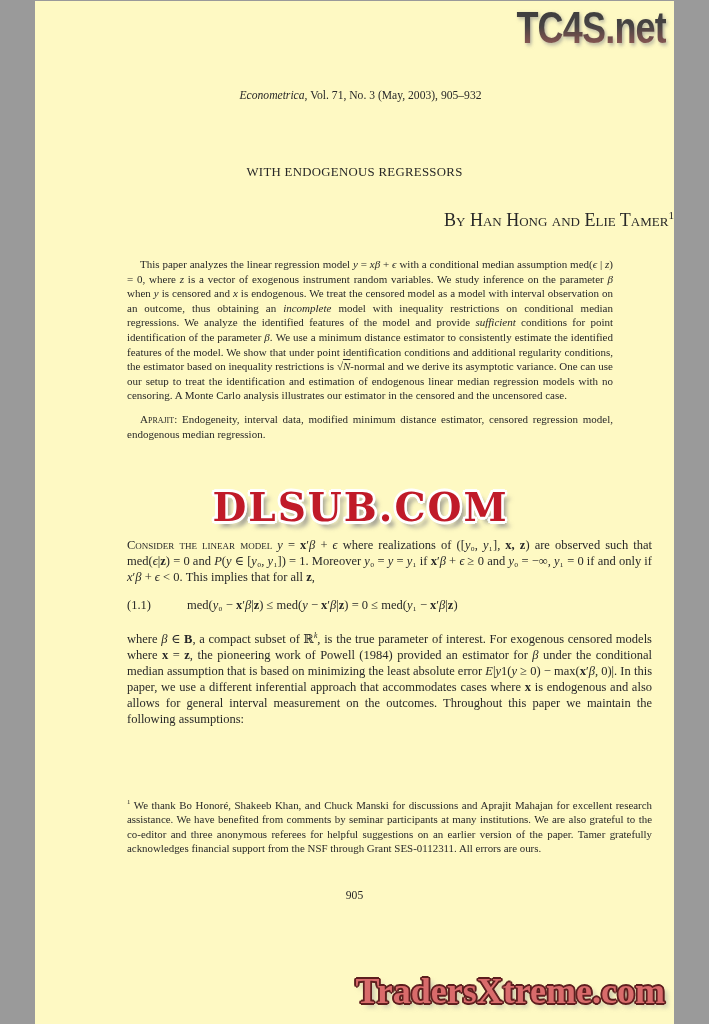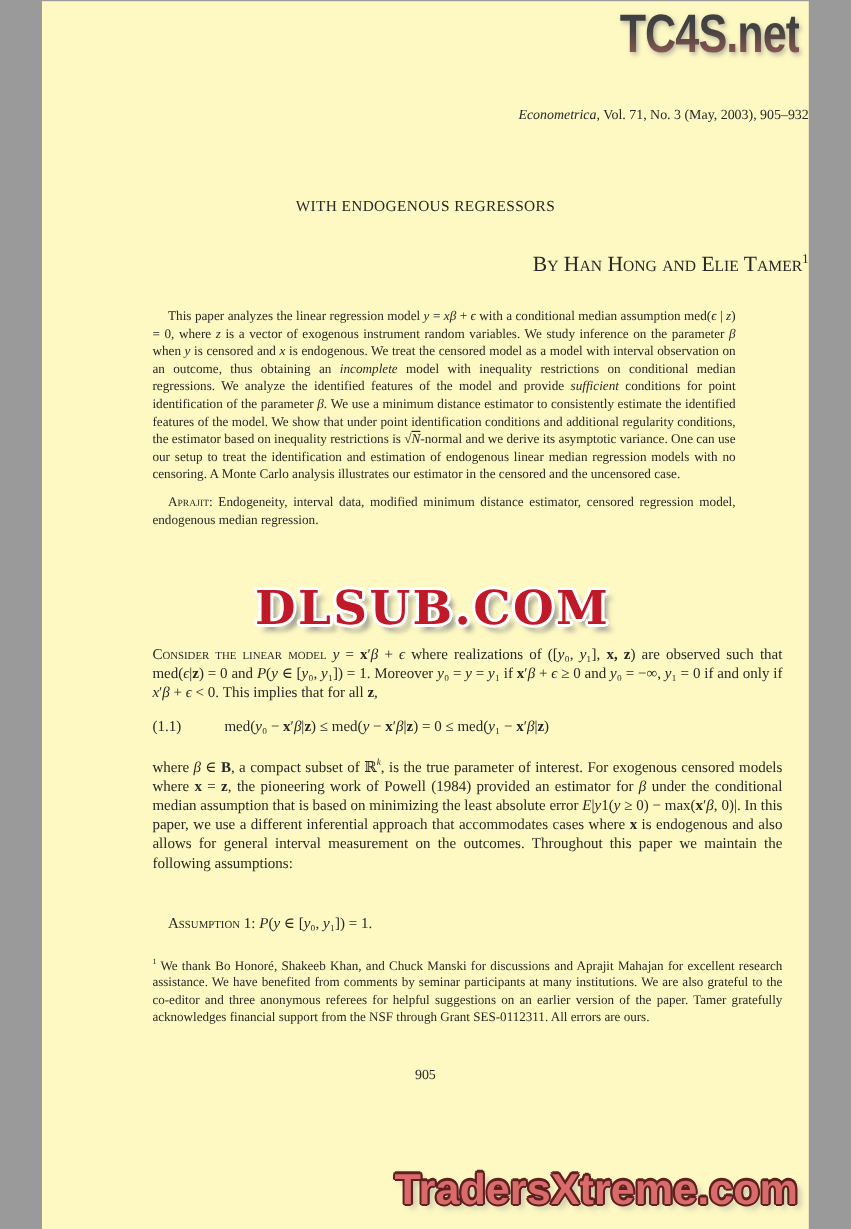--- a/index.html
+++ b/index.html
@@ -37,31 +37,31 @@
     font-weight:bold;font-size:39px;line-height:44px;letter-spacing:2px;
     color:#c01a28;
     text-shadow:
       -2px -2px 0 #fff, 2px -2px 0 #fff, -2px 2px 0 #fff, 2px 2px 0 #fff,
       -2.6px 0 0 #fff, 2.6px 0 0 #fff, 0 -2.6px 0 #fff, 0 2.6px 0 #fff,
       5px 6px 4px rgba(135,135,135,0.75);
     padding-left: 12px;
   }
   .wm-bottom{
     position:absolute;top:969px;right:9px;
-    font-family:Liberation Sans, sans-serif;
+    font-family:Liberation Serif, serif;
     font-weight:bold;font-size:36px;line-height:42px;letter-spacing:0;
     color:#d96b6b;
     text-shadow:
       1.8px 0 0 #5e1f1f, -1.8px 0 0 #5e1f1f, 0 1.8px 0 #5e1f1f, 0 -1.8px 0 #5e1f1f,
       1.4px 1.4px 0 #5e1f1f, -1.4px 1.4px 0 #5e1f1f, 1.4px -1.4px 0 #5e1f1f, -1.4px -1.4px 0 #5e1f1f,
       4px 4px 5px rgba(150,150,150,0.6);
   }
 
   
-  .journal-line{position:absolute;top:88px;left:12px;right:0;text-align:right;font-size:11.6px;}
+  .journal-line{position:absolute;top:88px;left:12px;right:0;text-align:center;font-size:11.6px;}
   .section-heading{position:absolute;top:135px;left:0;right:0;text-align:center;font-size:12.2px;letter-spacing:0.4px;}
   .paper-title{position:absolute;top:163px;left:0;right:0;text-align:center;font-size:12.8px;line-height:16px;letter-spacing:0.3px;}
   .byline{position:absolute;top:209px;left:0;right:0;text-align:right;font-size:18px;}
 
   
   .abstract{position:absolute;left:92px;top:256px;width:486px;font-size:11px;line-height:14.6px;text-align:justify;}
   .abstract-par{margin:0;text-indent:13px;}
   .keywords-par{margin:9px 0 0 0;text-indent:13px;}
 
   
@@ -101,21 +101,20 @@
   <div class="wm-center">DLSUB.COM</div>
 
   <p class="body-par par-1"><span class="seg-sc">Consider the linear model </span><span class="seg-i">y</span><span class="seg-n"> = </span><span class="seg-b">x</span><span class="seg-n">′</span><span class="seg-i">β</span><span class="seg-n"> + </span><span class="seg-i">ϵ</span><span class="seg-n"> where realizations of ([</span><span class="seg-i">y</span><span class="seg-n">₀</span><span class="seg-n">, </span><span class="seg-i">y</span><span class="seg-n">₁</span><span class="seg-n">], </span><span class="seg-b">x, z</span><span class="seg-n">) are observed such that med(</span><span class="seg-i">ϵ</span><span class="seg-n">|</span><span class="seg-b">z</span><span class="seg-n">) = 0 and </span><span class="seg-i">P</span><span class="seg-n">(</span><span class="seg-i">y</span><span class="seg-n"> ∈ [</span><span class="seg-i">y</span><span class="seg-n">₀</span><span class="seg-n">, </span><span class="seg-i">y</span><span class="seg-n">₁</span><span class="seg-n">]) = 1. Moreover </span><span class="seg-i">y</span><span class="seg-n">₀</span><span class="seg-n"> = </span><span class="seg-i">y</span><span class="seg-n"> = </span><span class="seg-i">y</span><span class="seg-n">₁</span><span class="seg-n"> if </span><span class="seg-b">x</span><span class="seg-n">′</span><span class="seg-i">β</span><span class="seg-n"> + </span><span class="seg-i">ϵ</span><span class="seg-n"> ≥ 0 and </span><span class="seg-i">y</span><span class="seg-n">₀</span><span class="seg-n"> = −∞, </span><span class="seg-i">y</span><span class="seg-n">₁</span><span class="seg-n"> = 0 if and only if </span><span class="seg-i">x</span><span class="seg-n">′</span><span class="seg-i">β</span><span class="seg-n"> + </span><span class="seg-i">ϵ</span><span class="seg-n"> &lt; 0. This implies that for all </span><span class="seg-b">z</span><span class="seg-n">,</span></p>
 
   <div class="equation-row">
     <span class="eq-number">(1.1)</span><span><span class="seg-n">med(</span><span class="seg-i">y</span><span class="seg-n">₀</span><span class="seg-n"> − </span><span class="seg-b">x</span><span class="seg-n">′</span><span class="seg-i">β</span><span class="seg-n">|</span><span class="seg-b">z</span><span class="seg-n">) ≤ med(</span><span class="seg-i">y</span><span class="seg-n"> − </span><span class="seg-b">x</span><span class="seg-n">′</span><span class="seg-i">β</span><span class="seg-n">|</span><span class="seg-b">z</span><span class="seg-n">) = 0 ≤ med(</span><span class="seg-i">y</span><span class="seg-n">₁</span><span class="seg-n"> − </span><span class="seg-b">x</span><span class="seg-n">′</span><span class="seg-i">β</span><span class="seg-n">|</span><span class="seg-b">z</span><span class="seg-n">)</span></span>
   </div>
 
   <p class="body-par par-2"><span class="seg-n">where </span><span class="seg-i">β</span><span class="seg-n"> ∈ </span><span class="seg-b">B</span><span class="seg-n">, a compact subset of ℝ</span><span class="seg-sup seg-i">k</span><span class="seg-n">, is the true parameter of interest. For exogenous censored models where </span><span class="seg-b">x</span><span class="seg-n"> = </span><span class="seg-b">z</span><span class="seg-n">, the pioneering work of Powell (1984) provided an estimator for </span><span class="seg-i">β</span><span class="seg-n"> under the conditional median assumption that is based on minimizing the least absolute error </span><span class="seg-i">E</span><span class="seg-n">|</span><span class="seg-i">y</span><span class="seg-n">1(</span><span class="seg-i">y</span><span class="seg-n"> ≥ 0) − max(</span><span class="seg-b">x</span><span class="seg-n">′</span><span class="seg-i">β</span><span class="seg-n">, 0)|. In this paper, we use a different inferential approach that accommodates cases where </span><span class="seg-b">x</span><span class="seg-n"> is endogenous and also allows for general interval measurement on the outcomes. Throughout this paper we maintain the following assumptions:</span></p>
 
-  <p class="body-par assumption-par"><span class="seg-sc">Assumption 1:  </span><span class="seg-i">P</span><span class="seg-n">(</span><span class="seg-i">y</span><span class="seg-n"> ∈ [</span><span class="seg-i">y</span><span class="seg-n">₀</span><span class="seg-n">, </span><span class="seg-i">y</span><span class="seg-n">₁</span><span class="seg-n">]) = 1.</span></p>
 
   <div class="footnote"><span class="seg-sup">1</span><span class="seg-n"> We thank Bo Honoré, Shakeeb Khan, and Chuck Manski for discussions and Aprajit Mahajan for excellent research assistance. We have benefited from comments by seminar participants at many institutions. We are also grateful to the co-editor and three anonymous referees for helpful suggestions on an earlier version of the paper. Tamer gratefully acknowledges financial support from the NSF through Grant SES-0112311. All errors are ours.</span></div>
 
   <div class="page-number">905</div>
 
   <div class="wm-bottom">TradersXtreme.com</div>
 
 </div>
 
 </body></html>

